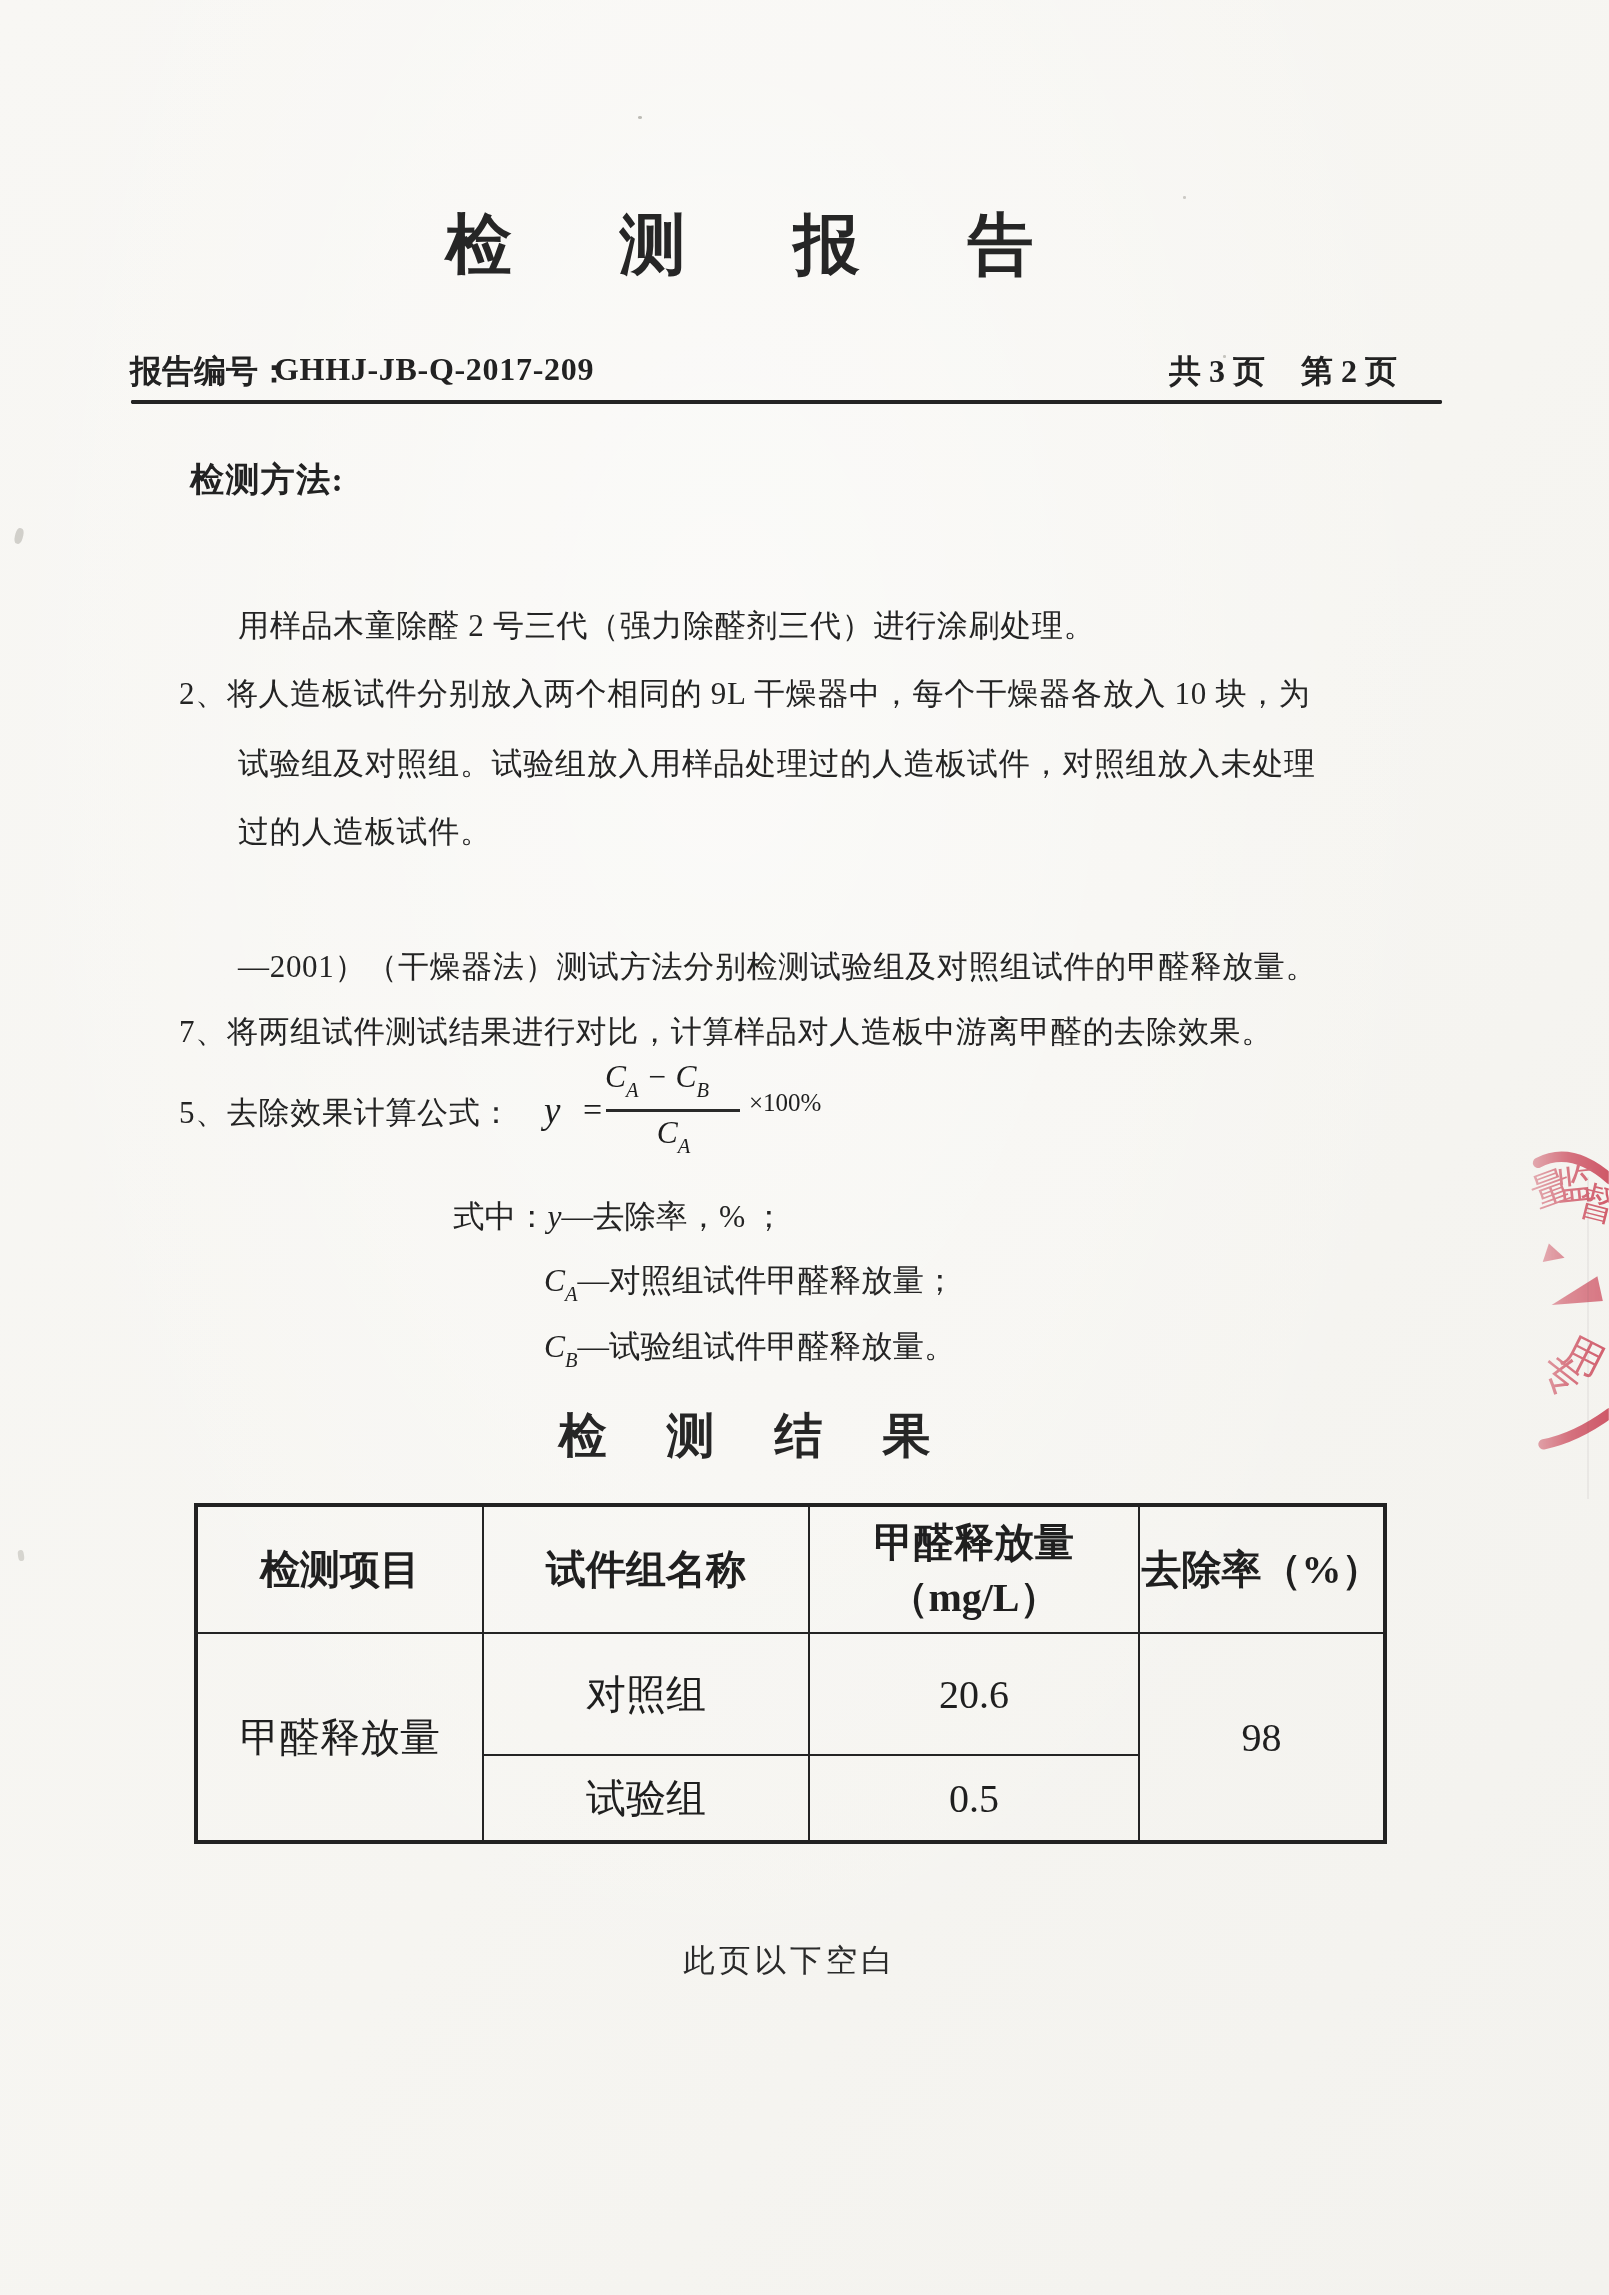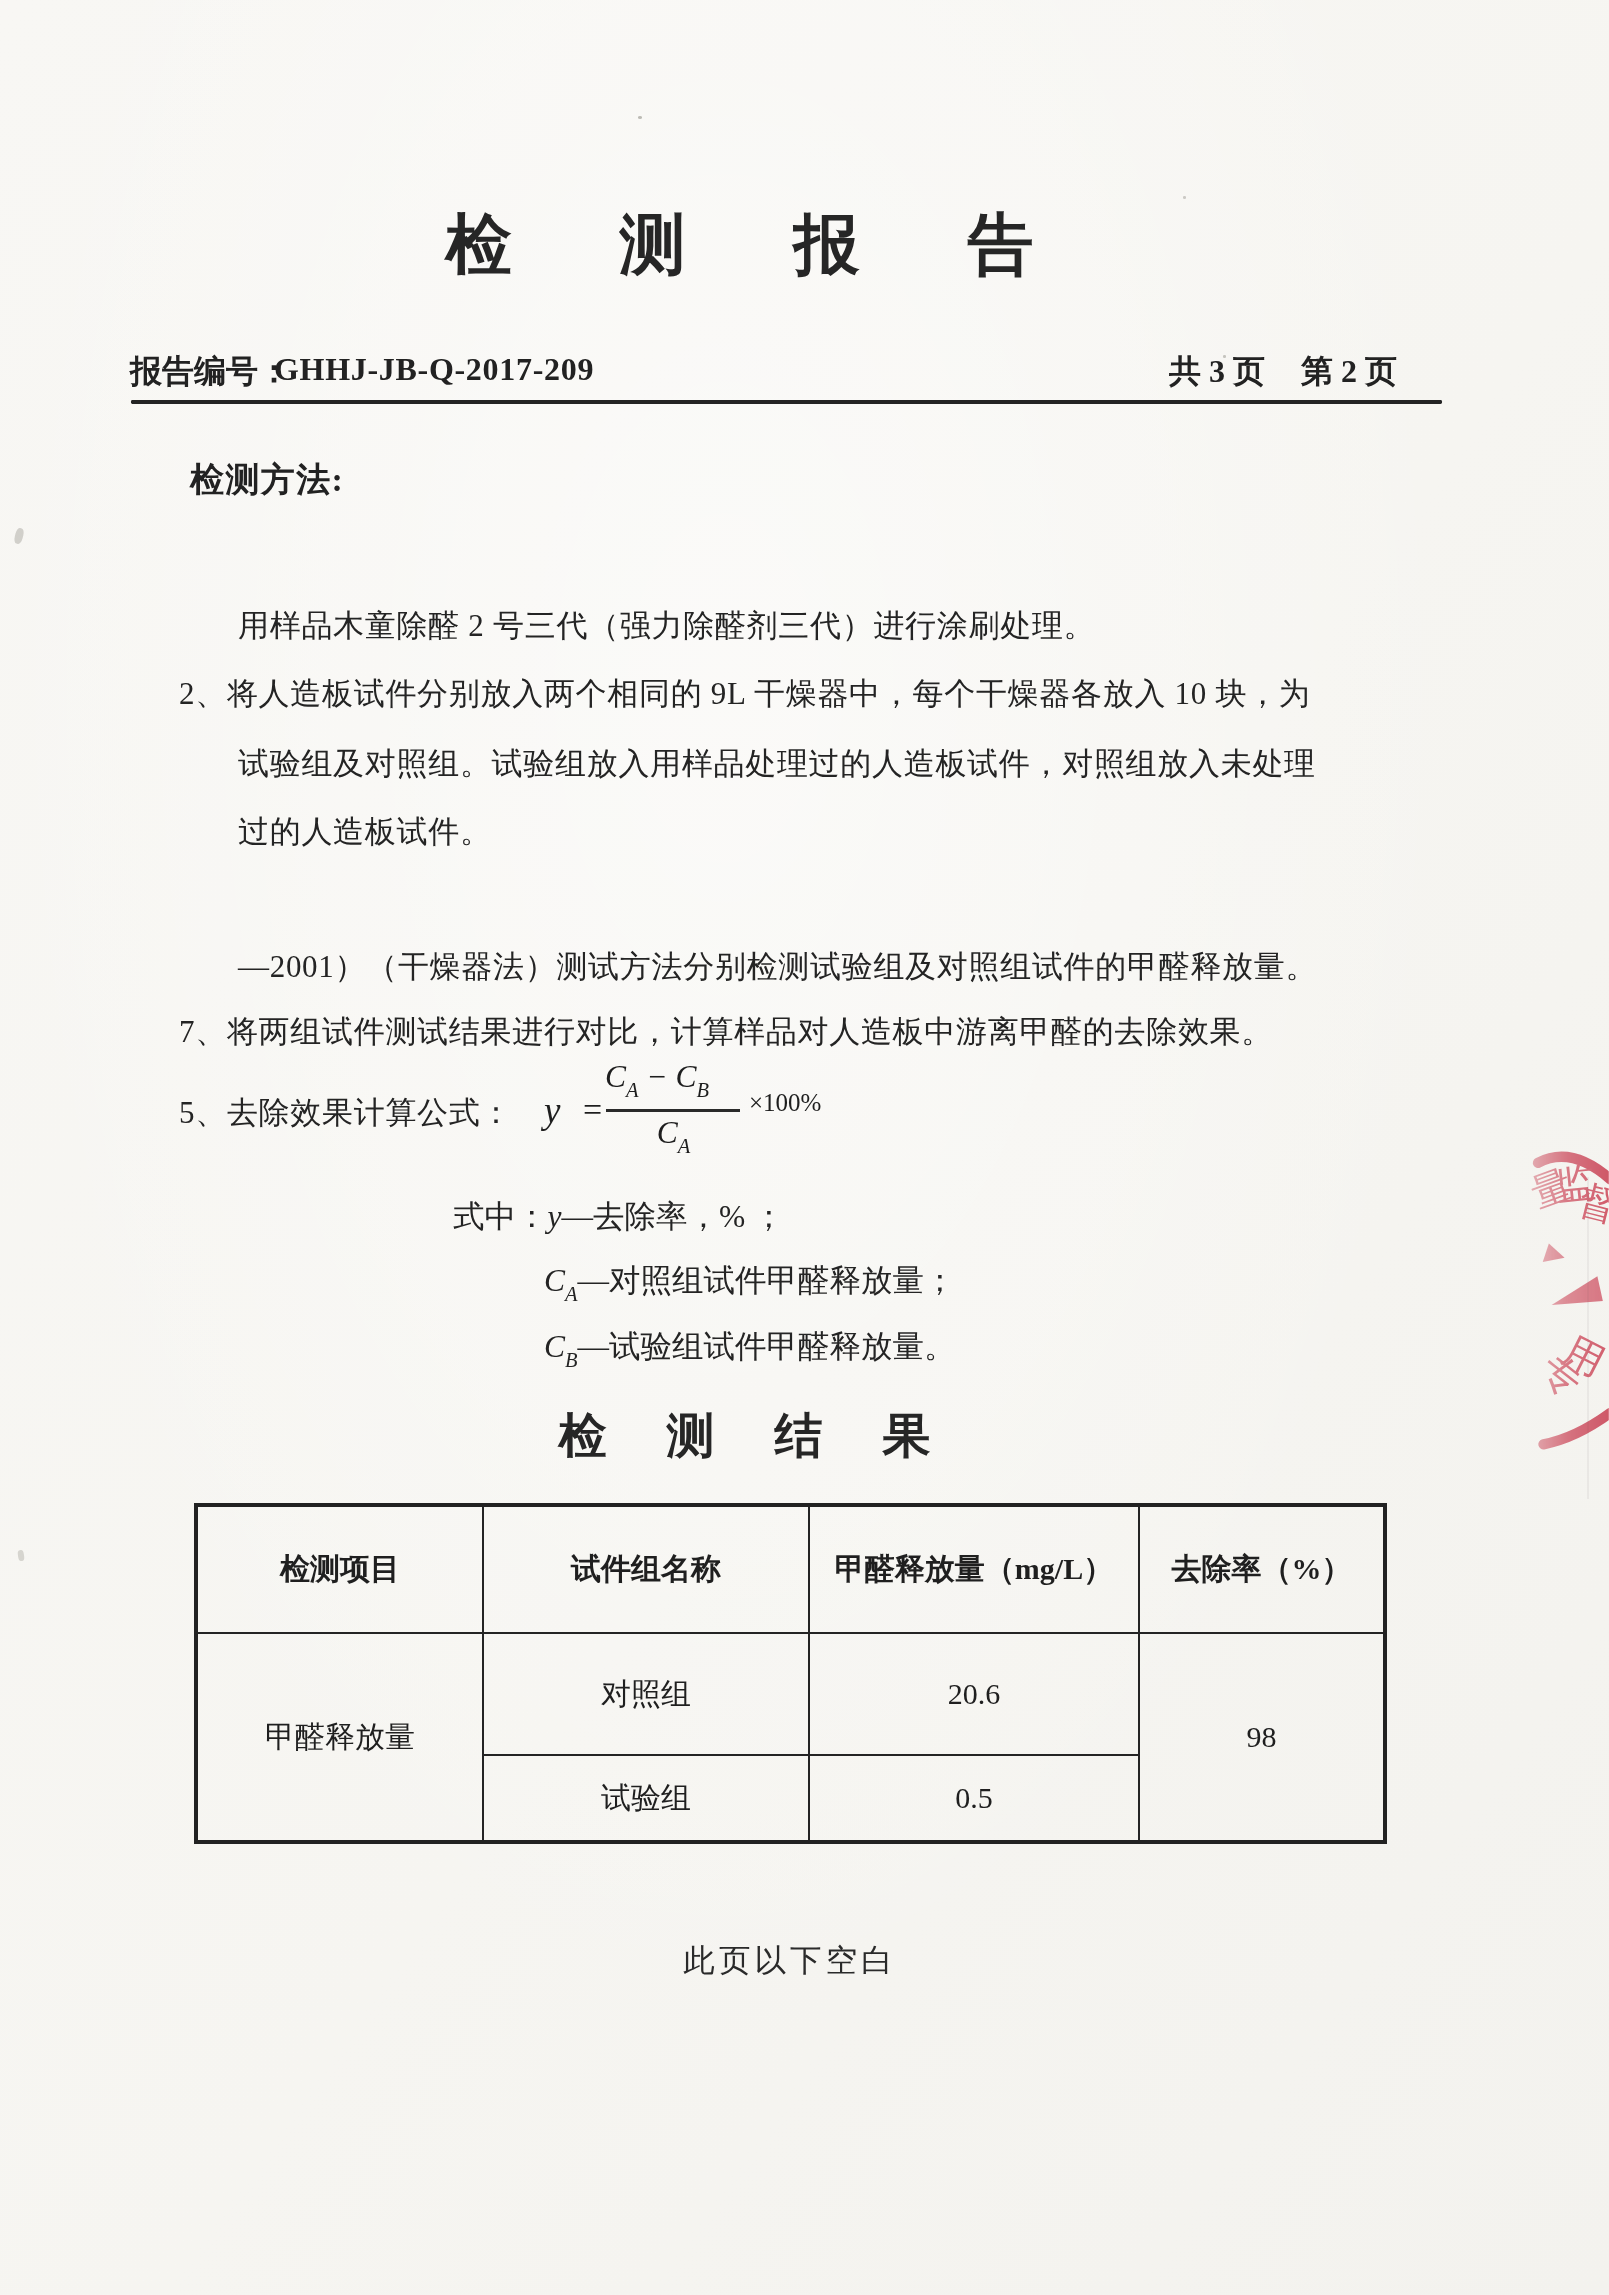--- a/index.html
+++ b/index.html
@@ -44,21 +44,21 @@
   sub.s{font-size:20.5px;font-style:italic;vertical-align:-9.6px;letter-spacing:0;}
   .legend-line{font-size:31.5px;color:#242424;white-space:nowrap;}
   
   .res-heading{
     left:-30px;top:1404px;width:1609px;text-align:center;
     font-size:48px;font-weight:700;letter-spacing:60px;color:#262626;white-space:nowrap;
   }
   table.res{
     position:absolute;left:194px;top:1503px;width:1189px;
     border-collapse:collapse;table-layout:fixed;
-    font-size:30px;color:#1f1f1f;
+    font-size:40px;color:#1f1f1f;
   }
   table.res{border:4.1px solid #222;}
   table.res th,table.res td{
     border:2.7px solid #242424;text-align:center;vertical-align:middle;
     font-weight:400;padding:0;
   }
   table.res th{font-weight:700;height:125px;}
   tr.r1{height:122px;}
   tr.r2{height:87px;}
   .note{left:-14.4px;top:1940px;width:1609px;text-align:center;font-size:31.5px;letter-spacing:4.1px;color:#2a2a2a;}

